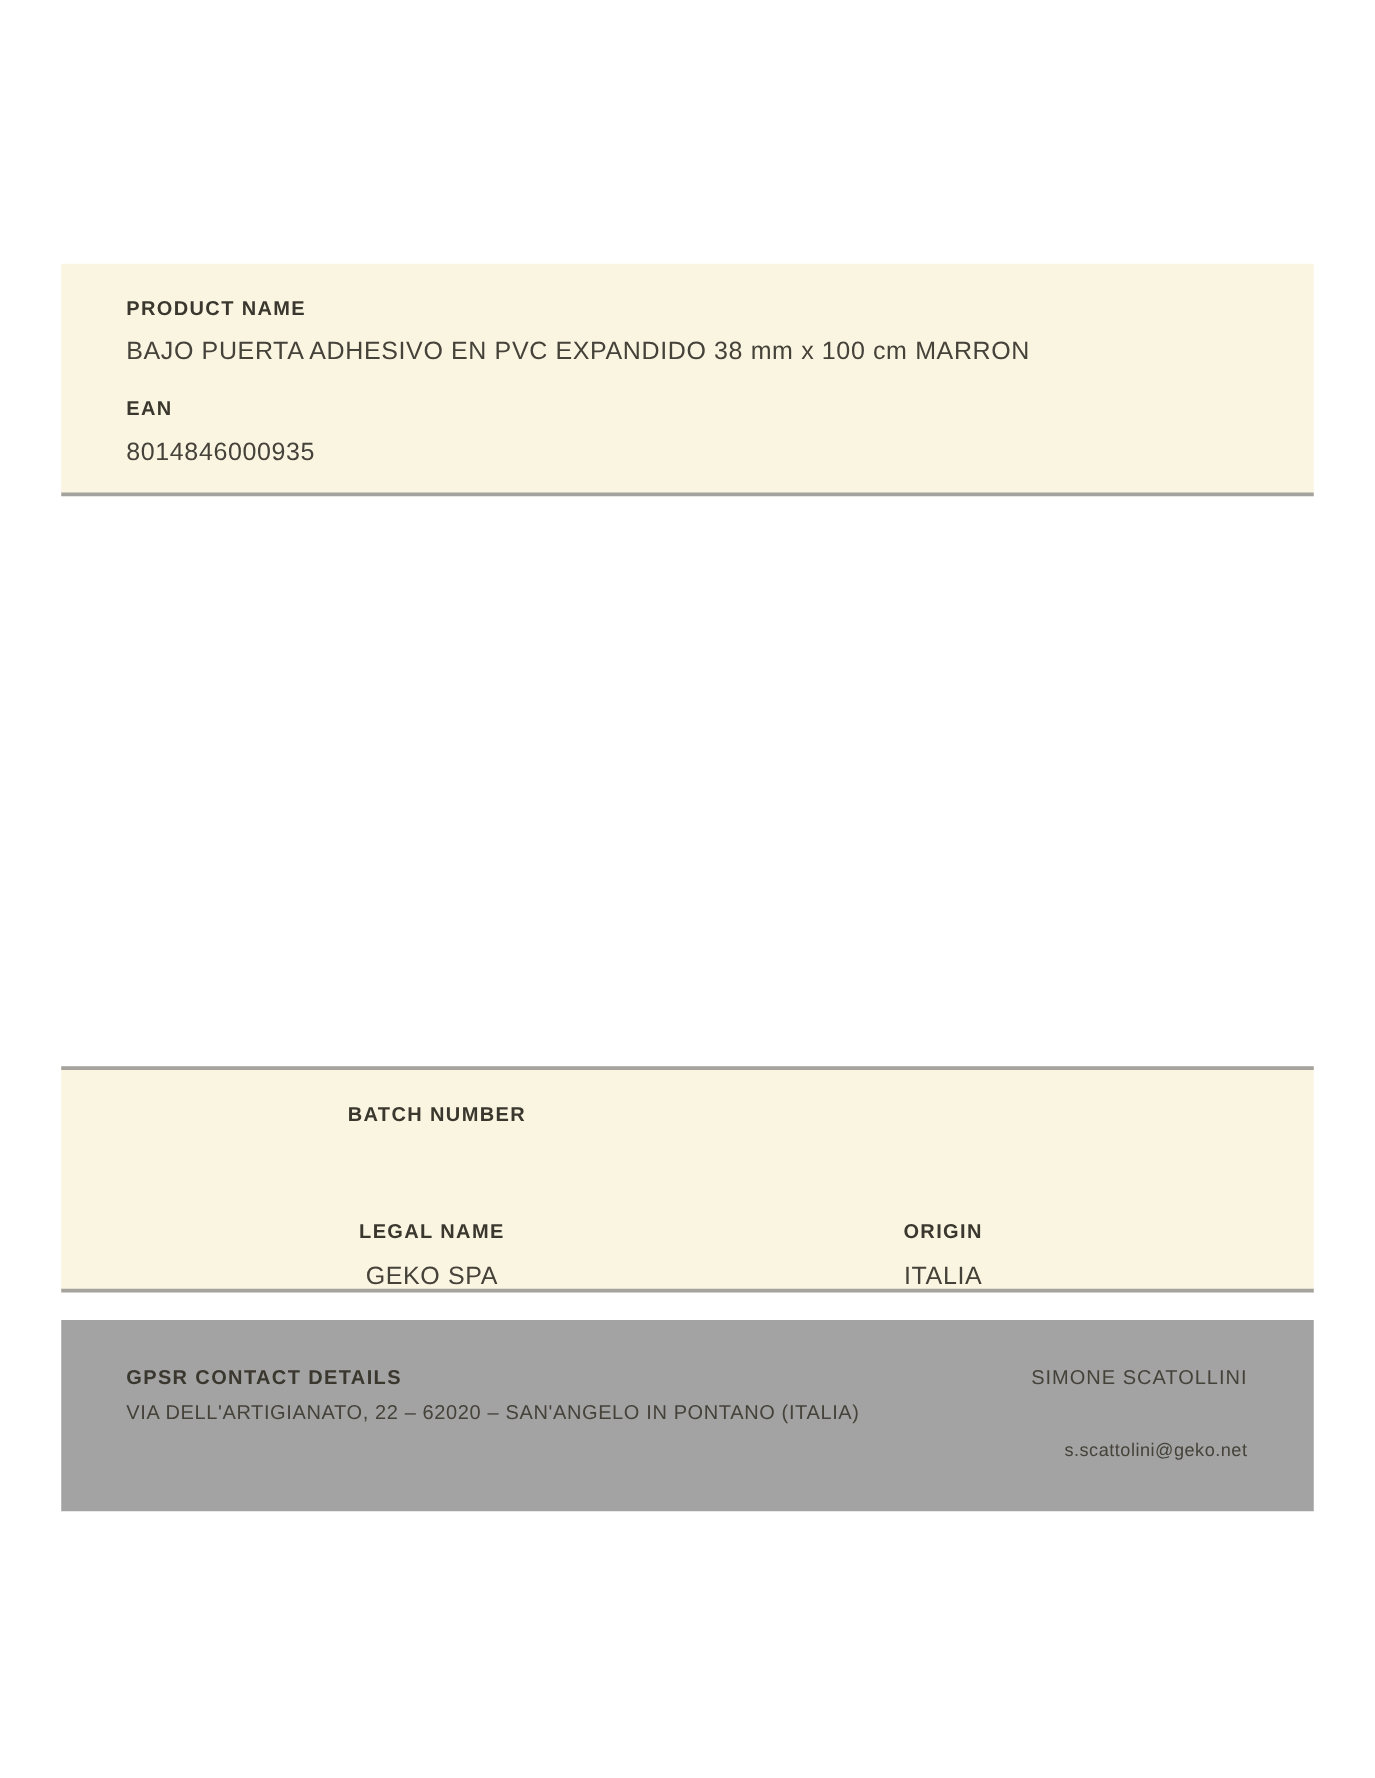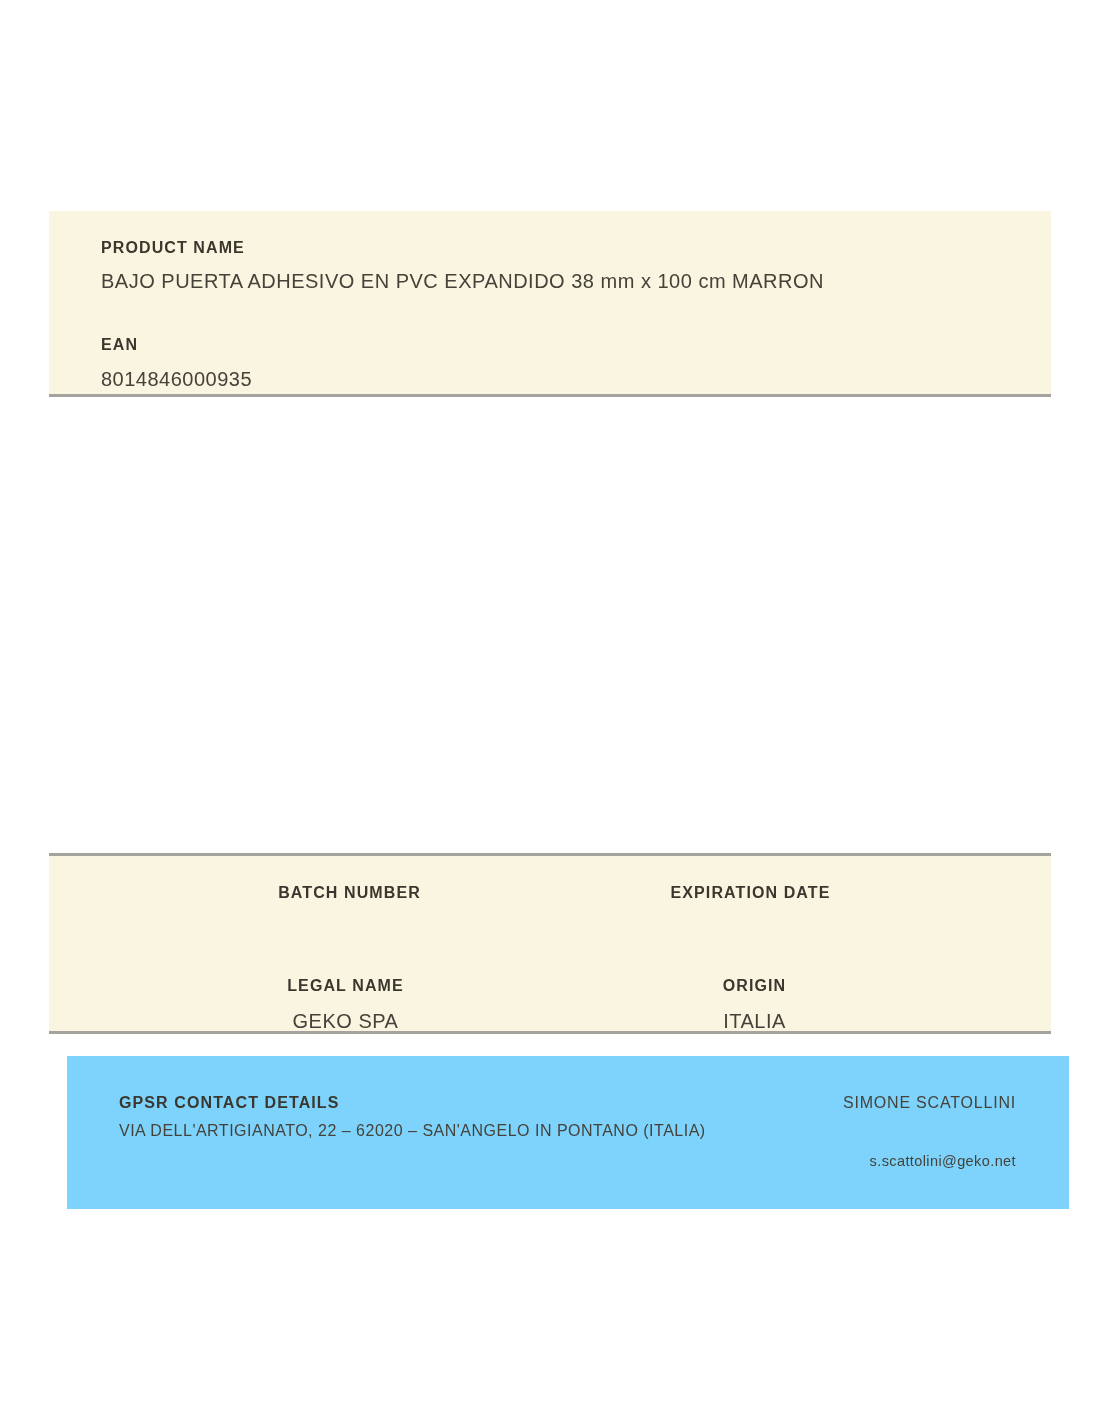--- a/index.html
+++ b/index.html
@@ -36,21 +36,21 @@
     color: #3a372e;
     line-height: 1.15;
   }
   .value {
     font-size: 20px;
     letter-spacing: 0.5px;
     color: #45423a;
     line-height: 1.15;
   }
   .card-product .value { margin-top: 13px; }
-  .label-ean { margin-top: 43px; }
+  .label-ean { margin-top: 26px; }
 
   .card-details {
     top: 853px;
     height: 181px;
     border-top: 3px solid #a5a39d;
     border-bottom: 3px solid #a5a39d;
     padding: 28px 100px 0 100px;
   }
   .grid {
     display: grid;
@@ -59,23 +59,22 @@
   }
   .grid .cell .value {
     margin-top: 14px;
     min-height: 19px;
   }
   .row-2 { margin-top: 42px; gap: 16px; }
 
   .card-contact {
     top: 1056px;
     height: 153px;
-    background: #7dd3fc;
+    background: #a3a3a3;
     padding: 38px 53px 4px 52px;
-    margin-left: 18px;
   }
   .contact-row {
     display: flex;
     justify-content: space-between;
     align-items: baseline;
   }
   .contact-name {
     font-size: 16px;
     letter-spacing: 0.8px;
     color: #45423a;
@@ -109,24 +108,20 @@
     <div class="label label-ean">EAN</div>
     <div class="value">8014846000935</div>
   </section>
 
   <section class="card card-details">
     <div class="grid row-1">
       <div class="cell">
         <div class="label">BATCH NUMBER</div>
         <div class="value"></div>
       </div>
-      <div class="cell">
-        <div class="label">EXPIRATION DATE</div>
-        <div class="value"></div>
-      </div>
     </div>
     <div class="grid row-2">
       <div class="cell">
         <div class="label">LEGAL NAME</div>
         <div class="value">GEKO SPA</div>
       </div>
       <div class="cell">
         <div class="label">ORIGIN</div>
         <div class="value">ITALIA</div>
       </div>

